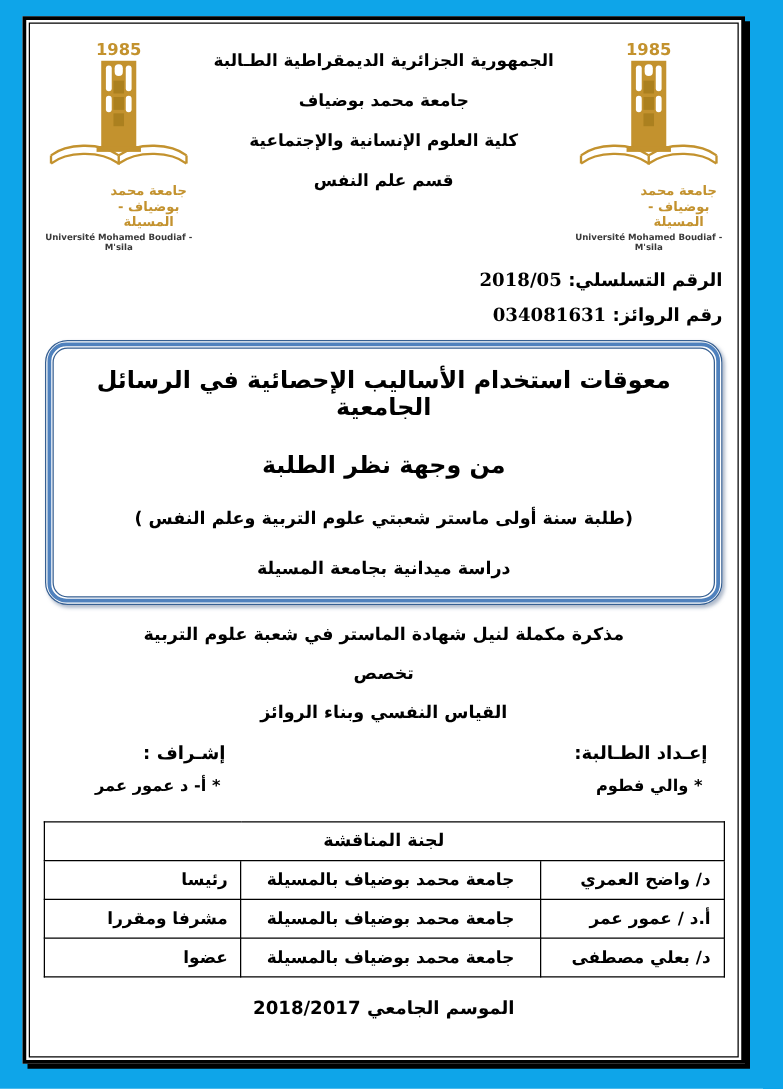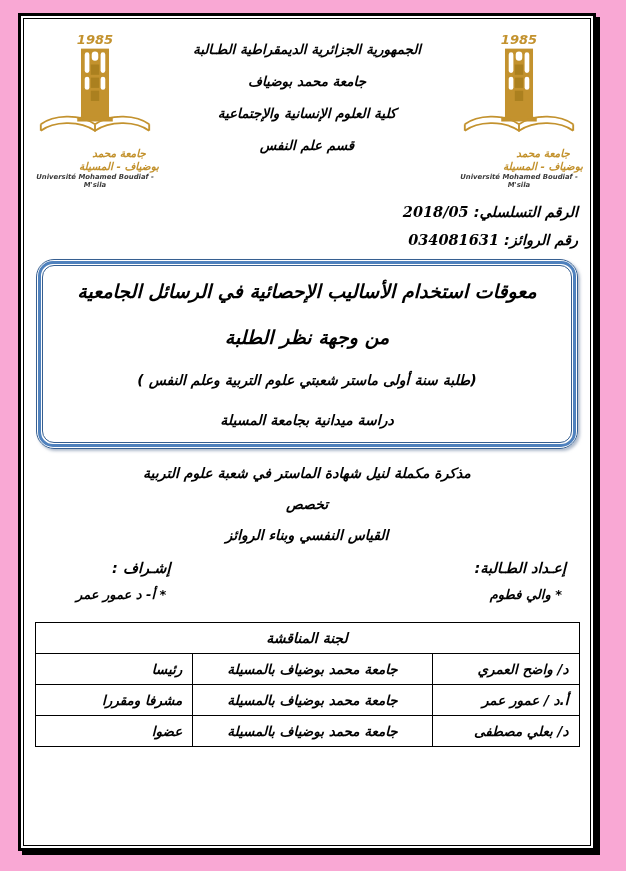--- a/index.html
+++ b/index.html
@@ -1,19 +1,19 @@
 <!DOCTYPE html>
 <html lang="ar"><head>
 <meta charset="utf-8">
 <style>
   * { box-sizing: border-box; margin: 0; padding: 0; }
   body { margin: 0; background: #ffffff; }
   .page {
-    position: relative; width: 626px; height: 871px; background: #f9a8d4;
-    font-family: "DejaVu Sans", sans-serif; color: #000; overflow: hidden; font-style: italic;
+    position: relative; width: 626px; height: 871px; background: #0ea5e9;
+    font-family: "DejaVu Sans", sans-serif; color: #000; overflow: hidden;
   }
   .frame {
     position: absolute; left: 18px; top: 13px; width: 578px; height: 838px;
     border: 3px solid #000; box-shadow: 4px 4px 0 #000; background: #fff;
   }
   .frame-inner {
     position: absolute; left: 2px; top: 2px; right: 2px; bottom: 2px;
     border: 1px solid #000; padding: 6px 4px;
   }
   
@@ -180,16 +180,17 @@
             <td class="c-role">مشرفا ومقررا</td>
           </tr>
           <tr>
             <td class="c-name">د/ بعلي مصطفى</td>
             <td class="c-univ">جامعة محمد بوضياف بالمسيلة</td>
             <td class="c-role">عضوا</td>
           </tr>
         </tbody>
       </table>
 
+      <div class="footer-year">الموسم الجامعي 2018/2017</div>
 
     </div>
   </div>
 </div>
 
 </body></html>

